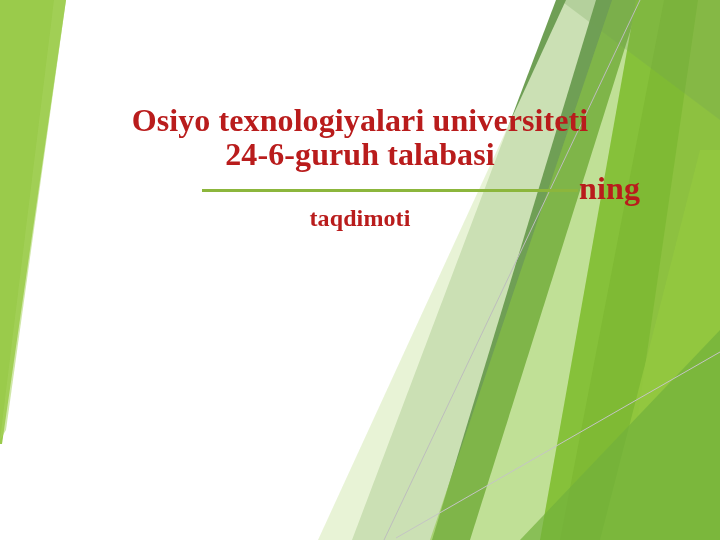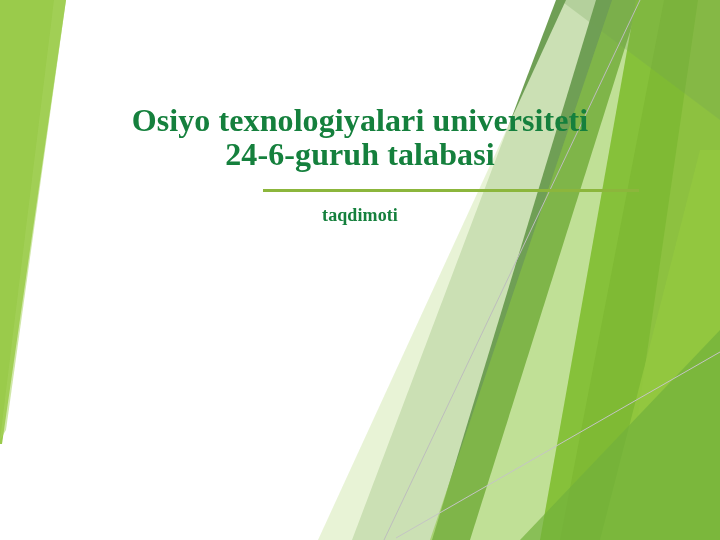--- a/index.html
+++ b/index.html
@@ -23,42 +23,42 @@
     height: 540px;
     pointer-events: none;
   }
   #title-block {
     position: absolute;
     left: 78px;
     top: 104px;
     width: 564px;
     text-align: center;
     line-height: 1.06;
-    color: #15803d;
+    color: #b91c1c;
     font-weight: bold;
     z-index: 5;
   }
   .title-line {
     font-size: 32px;
     letter-spacing: 0.1px;
     white-space: nowrap;
   }
   .line-blank {
     text-align: right;
     padding-right: 2px;
   }
   .rule {
     display: inline-block;
     width: 376px;
     border-bottom: 3px solid #8CB63C;
     vertical-align: 0.20em;
     margin-right: 1px;
   }
   .line-small {
-    font-size: 18px;
+    font-size: 24px;
   }
 </style>
 </head>
 <body>
 
 <div id="slide">
 
   <svg id="decor-left" viewBox="0 0 720 540" preserveAspectRatio="none">
     <polygon points="0,0 66,0 2,444 0,444" fill="#9ACB4B"></polygon>
     <polygon points="54,0 66,0 6,430 0,440" fill="#A8D35E" opacity="0.55"></polygon>
@@ -82,17 +82,17 @@
 
     <polygon points="560,0 720,0 720,120" fill="#6F9F55" opacity="0.25"></polygon>
 
     <line x1="384" y1="540" x2="640" y2="0" stroke="#BDBDBD" stroke-width="1"></line>
     <line x1="396" y1="538" x2="720" y2="352" stroke="#C4C4C4" stroke-width="1"></line>
   </svg>
 
   <div id="title-block">
     <div class="title-line">Osiyo texnologiyalari universiteti</div>
     <div class="title-line">24-6-guruh talabasi</div>
-    <div class="title-line line-blank"><span class="rule"></span></div>
+    <div class="title-line line-blank"><span class="rule"></span><span>ning</span></div>
     <div class="title-line line-small">taqdimoti</div>
   </div>
 
 </div>
 
 </body></html>

